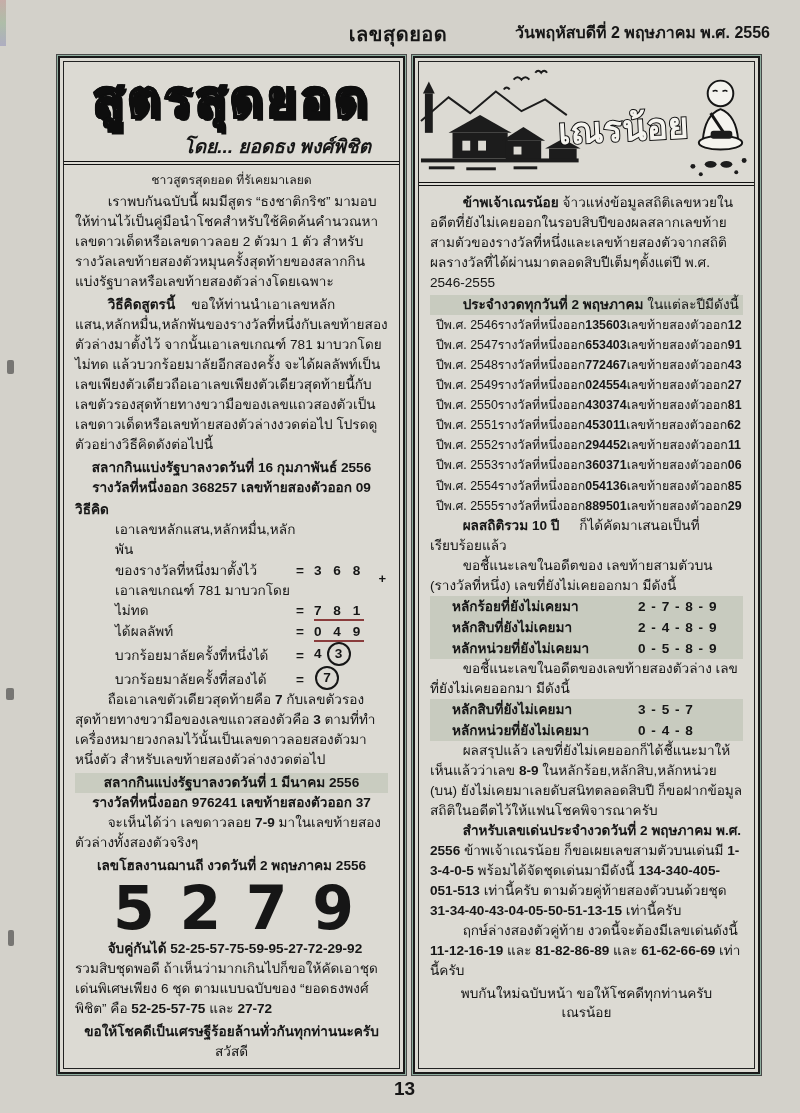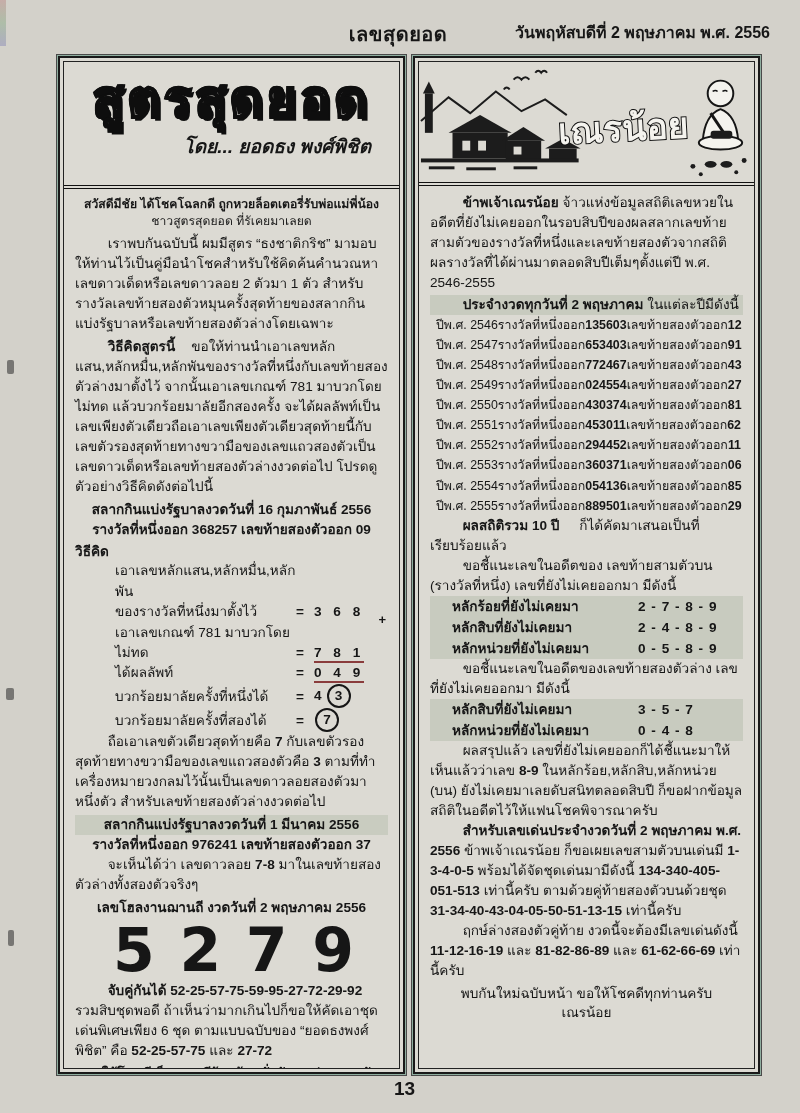--- a/index.html
+++ b/index.html
@@ -16,21 +16,21 @@
   
   .columns{position:absolute;top:56px;left:58px;width:702px;display:flex;gap:8px;}
   .colbox{
     width:347px;height:1018px;box-sizing:border-box;background:#dcdad3;
     border:2px solid #191919;padding:3px;
     box-shadow:0 0 0 1px #8fae9f, 0 0 0 2px #4a4a4a;
   }
   .col-inner{border:1px solid #222;height:100%;box-sizing:border-box;
     overflow:hidden;display:flex;flex-direction:column;background:#dcdad3;}
   
-  .logo-block{border-bottom:4px double #111;padding:10px 12px 24px;}
+  .logo-block{border-bottom:4px double #111;padding:10px 12px 0;}
   .logo-title{
     text-align:center;font-size:52px;font-weight:800;line-height:1.05;
     color:#f4f3ee;letter-spacing:3px;
     -webkit-text-stroke:2.5px #0e0e0e;
     text-shadow:3px 3px 0 #0e0e0e,-1px -1px 0 #0e0e0e,1px -1px 0 #0e0e0e,-1px 1px 0 #0e0e0e;
   }
   .logo-byline{text-align:right;padding:4px 16px 0 0;font-size:19px;font-weight:700;font-style:italic;}
   
   .body-text{padding:7px 11px 0 11px;font-size:13.6px;line-height:1.47;flex:1;overflow:hidden;}
   .body-text p{margin:0;text-indent:2.4em;}
@@ -92,21 +92,20 @@
 
   <div class="colbox">
     <div class="col-inner">
 
       <div class="logo-block">
         <div class="logo-title">สูตรสุดยอด</div>
         <div class="logo-byline">โดย... ยอดธง พงศ์พิชิต</div>
       </div>
 
       <div class="body-text">
-        <p class="center small bold">สวัสดีมีชัย ได้โชคโฉลกดี ถูกหวยล็อตเตอรี่รับพ่อแม่พี่น้อง</p>
         <p class="center small">ชาวสูตรสุดยอด ที่รัเคยมาเลยด</p>
 
         <p class="mt">เราพบกันฉบับนี้ ผมมีสูตร “ธงชาติกริช” มามอบให้ท่านไว้เป็นคู่มือนำโชคสำหรับใช้คิดค้นคำนวณหาเลขดาวเด็ดหรือเลขดาวลอย 2 ตัวมา 1 ตัว สำหรับรางวัลเลขท้ายสองตัวหมุนครั้งสุดท้ายของสลากกินแบ่งรัฐบาลหรือเลขท้ายสองตัวล่างโดยเฉพาะ</p>
 
         <p class="mt"><b class="lead">วิธีคิดสูตรนี้</b><span>ขอให้ท่านนำเอาเลขหลักแสน,หลักหมื่น,หลักพันของรางวัลที่หนึ่งกับเลขท้ายสองตัวล่างมาตั้งไว้ จากนั้นเอาเลขเกณฑ์ 781 มาบวกโดยไม่ทด แล้วบวกร้อยมาลัยอีกสองครั้ง จะได้ผลลัพท์เป็นเลขเพียงตัวเดียวถือเอาเลขเพียงตัวเดียวสุดท้ายนี้กับเลขตัวรองสุดท้ายทางขวามือของเลขแถวสองตัวเป็นเลขดาวเด็ดหรือเลขท้ายสองตัวล่างงวดต่อไป โปรดดูตัวอย่างวิธีคิดดังต่อไปนี้</span></p>
 
         <p class="center bold mt">สลากกินแบ่งรัฐบาลงวดวันที่ 16 กุมภาพันธ์ 2556</p>
         <p class="center bold">รางวัลที่หนึ่งออก 368257 เลขท้ายสองตัวออก 09</p>
 
         <p class="bold calc-head">วิธีคิด</p>
@@ -140,21 +139,21 @@
           <span class="cl">บวกร้อยมาลัยครั้งที่สองได้</span>
           <span class="ce">=</span>
           <span class="cvwrap"><span class="circle">7</span></span>
         </div>
 
         <p><span>ถือเอาเลขตัวเดียวสุดท้ายคือ </span><b>7</b><span> กับเลขตัวรองสุดท้ายทางขวามือของเลขแถวสองตัวคือ </span><b>3</b><span> ตามที่ทำเครื่องหมายวงกลมไว้นั้นเป็นเลขดาวลอยสองตัวมาหนึ่งตัว สำหรับเลขท้ายสองตัวล่างงวดต่อไป</span></p>
 
         <p class="center bold mt tintl">สลากกินแบ่งรัฐบาลงวดวันที่ 1 มีนาคม 2556</p>
         <p class="center bold">รางวัลที่หนึ่งออก 976241 เลขท้ายสองตัวออก 37</p>
 
-        <p><span>จะเห็นได้ว่า เลขดาวลอย </span><b>7-8</b><span> มาในเลขท้ายสองตัวล่างทั้งสองตัวจริงๆ</span></p>
+        <p><span>จะเห็นได้ว่า เลขดาวลอย </span><b>7-9</b><span> มาในเลขท้ายสองตัวล่างทั้งสองตัวจริงๆ</span></p>
 
         <p class="center bold mt">เลขโฮลงานฌานถี งวดวันที่ 2 พฤษภาคม 2556</p>
 
         <div class="digits">
           <span>5</span>
           <span>2</span>
           <span>7</span>
           <span>9</span>
         </div>
 

